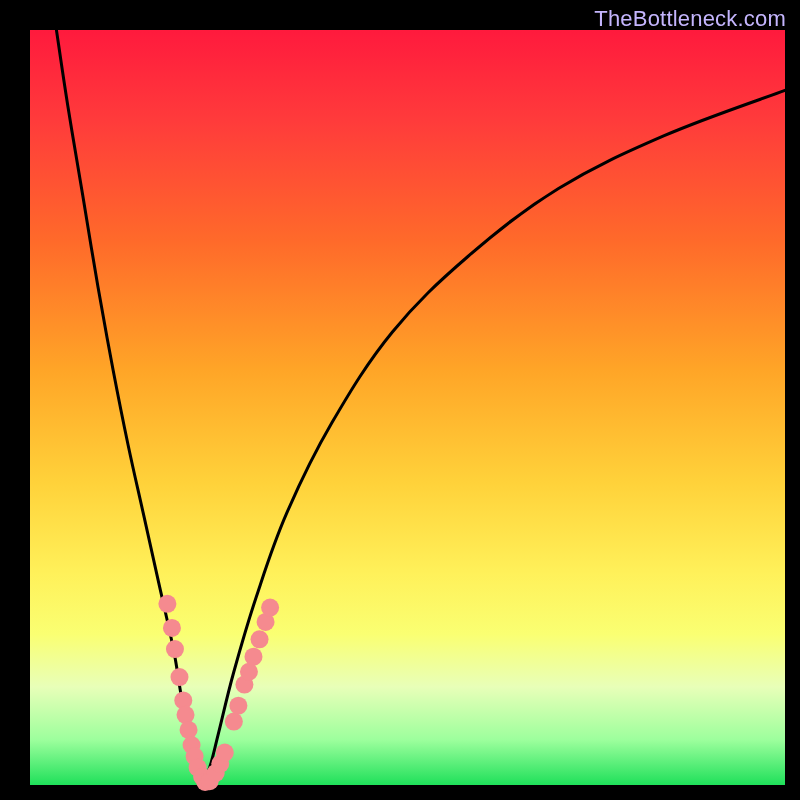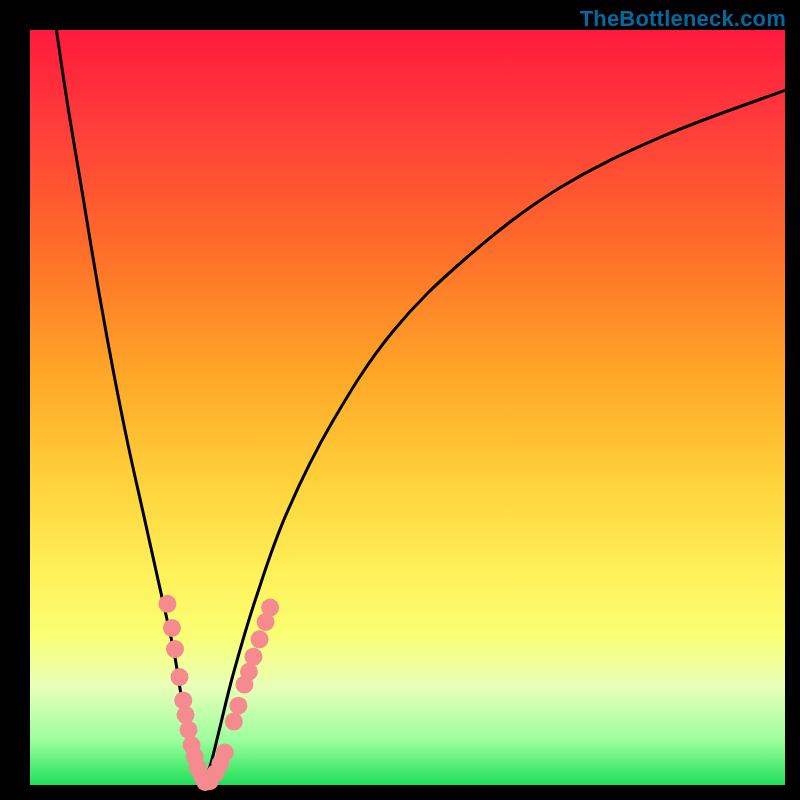--- a/index.html
+++ b/index.html
@@ -29,22 +29,22 @@
       #ffd23a 60%,
       #fff15a 72%,
       #faff72 80%,
       #e8ffb8 87%,
       #9dff9d 94%,
       #1fe05a 100%
     );
   }
   .watermark {
     position: absolute;
-    color: #0369a1;
-    font-weight: 700;
+    color: #c4b5fd;
+    font-weight: 400;
     letter-spacing: 0.2px;
     user-select: none;
   }
   svg.curves {
     position: absolute;
     left: 0;
     top: 0;
   }
 </style>
 </head>

